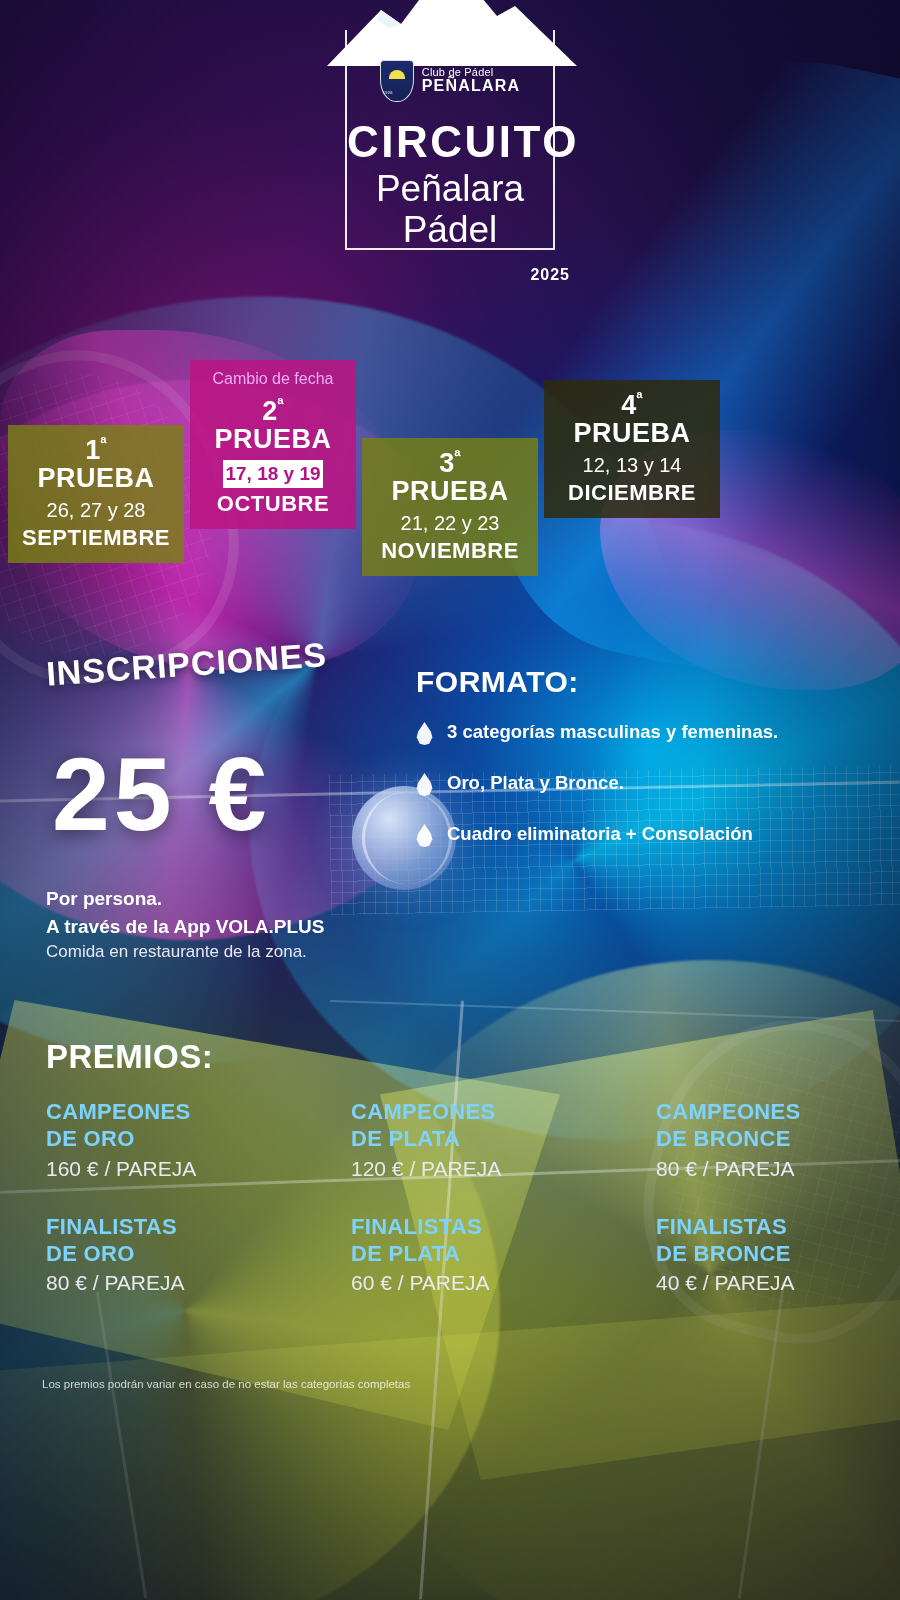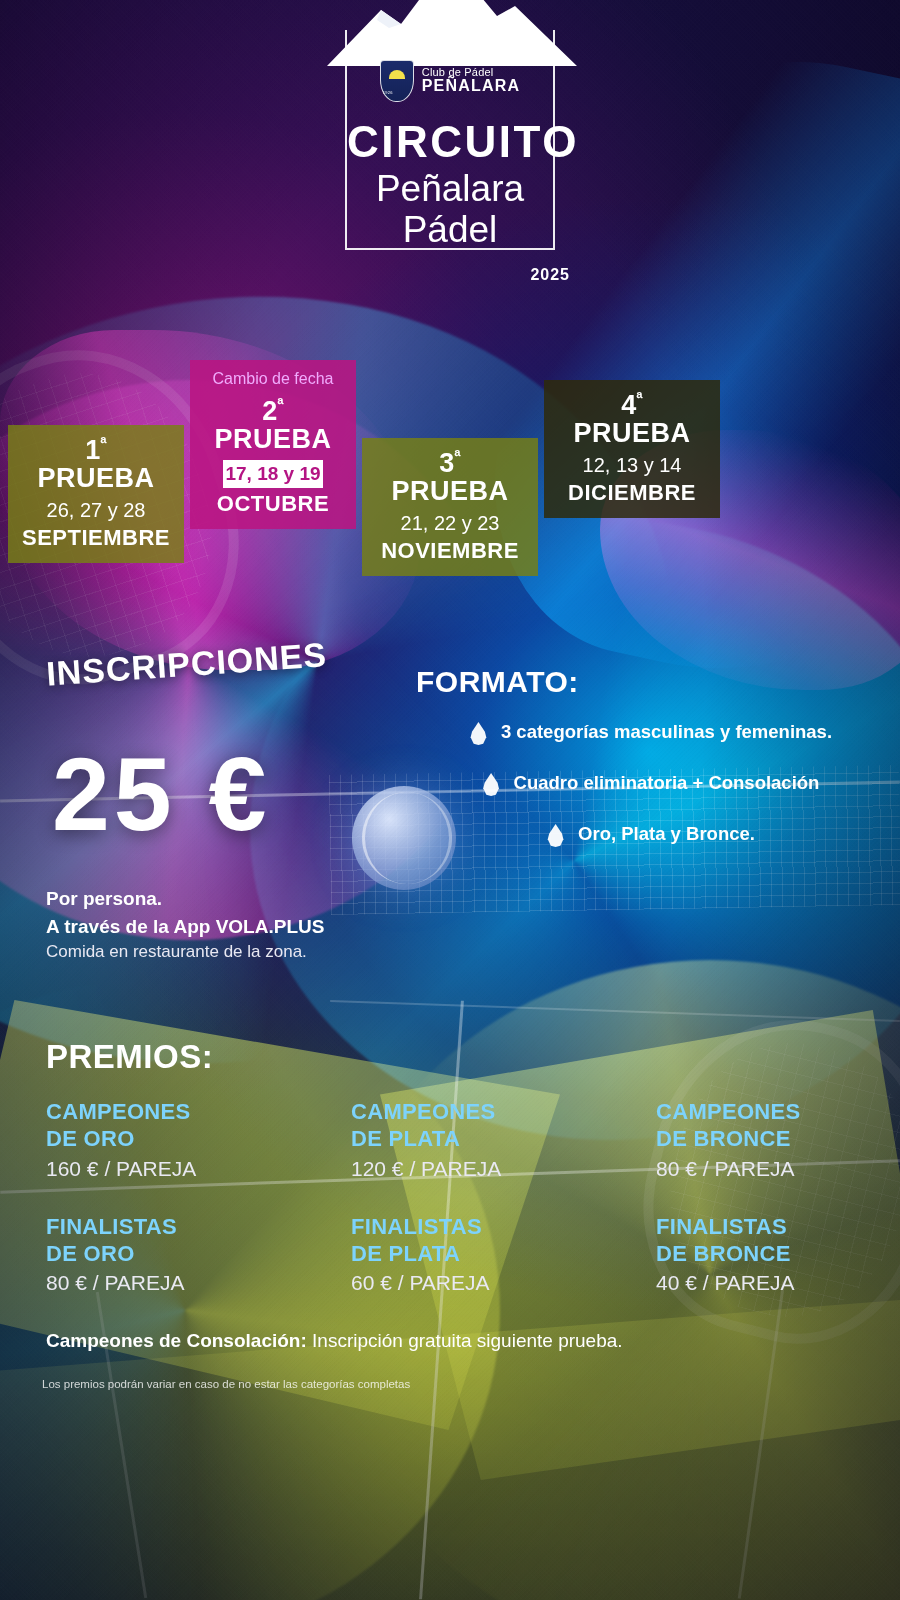--- a/index.html
+++ b/index.html
@@ -200,21 +200,21 @@
     position: absolute; left: 52px; top: 735px;
     color: #fff; font-size: 104px; font-weight: 800; letter-spacing: 4px;
     text-shadow: 0 4px 18px rgba(0,0,0,.45);
   }
   .insc-note1 { position: absolute; left: 46px; top: 885px; color:#fff; font-size: 19px; font-weight: 800; line-height: 1.45; }
   .insc-note2 { position: absolute; left: 46px; top: 942px; color:#e8e8f2; font-size: 17px; font-weight: 400; }
 
   
   .fmt-title { position: absolute; left: 416px; top: 665px; color:#fff; font-size: 30px; font-weight: 800; letter-spacing:.5px; }
   .fmt-list { position: absolute; left: 416px; top: 720px; width: 470px; }
-  .fmt-item { display: flex; align-items: flex-start; gap: 14px; margin-bottom: 26px; justify-content: center; }
+  .fmt-item { display: flex; align-items: flex-start; gap: 14px; margin-bottom: 26px; }
   .drop {
     flex: 0 0 auto; width: 17px; height: 23px; margin-top: 2px;
     background: #ffffff;
     clip-path: polygon(50% 0%, 88% 42%, 96% 66%, 78% 95%, 50% 100%, 22% 95%, 4% 66%, 12% 42%);
     opacity: .95;
   }
   .fmt-text { color: #fff; font-size: 18.5px; font-weight: 700; line-height: 1.32; }
 
   
   .premios-title { position: absolute; left: 46px; top: 1038px; color:#fff; font-size: 33px; font-weight: 800; letter-spacing:.5px; }
@@ -338,25 +338,25 @@
     <div class="insc-note2">Comida en restaurante de la zona.</div>
 
     <div class="fmt-title">FORMATO:</div>
     <div class="fmt-list">
       <div class="fmt-item">
         <div class="drop"></div>
         <div class="fmt-text" style="white-space:pre-line">3 categorías masculinas y femeninas.</div>
       </div>
       <div class="fmt-item">
         <div class="drop"></div>
-        <div class="fmt-text" style="white-space:pre-line">Cuadro eliminatoria + Consolación</div>
+        <div class="fmt-text" style="white-space:pre-line">Oro, Plata y Bronce.</div>
       </div>
       <div class="fmt-item">
         <div class="drop"></div>
-        <div class="fmt-text" style="white-space:pre-line">Oro, Plata y Bronce.</div>
+        <div class="fmt-text" style="white-space:pre-line">Cuadro eliminatoria + Consolación</div>
       </div>
     </div>
 
     <div class="premios-title">PREMIOS:</div>
     <div class="premios">
 
       <div class="prem-row">
         <div class="prem-col">
           <div class="prem-block">
             <div class="prem-h" style="white-space:pre-line">CAMPEONES
@@ -398,19 +398,16 @@
         <div class="prem-col">
           <div class="prem-block">
             <div class="prem-h" style="white-space:pre-line">FINALISTAS
 DE BRONCE</div>
             <div class="prem-v">40 € / PAREJA</div>
           </div>
         </div>
       </div>
     </div>
 
-    <div class="consolacion">
-      <b>Campeones de Consolación:</b><span> Inscripción gratuita siguiente prueba.</span>
-    </div>
     <div class="legal">Los premios podrán variar en caso de no estar las categorías completas</div>
 
   </div>
 </div>
 
 </body></html>

